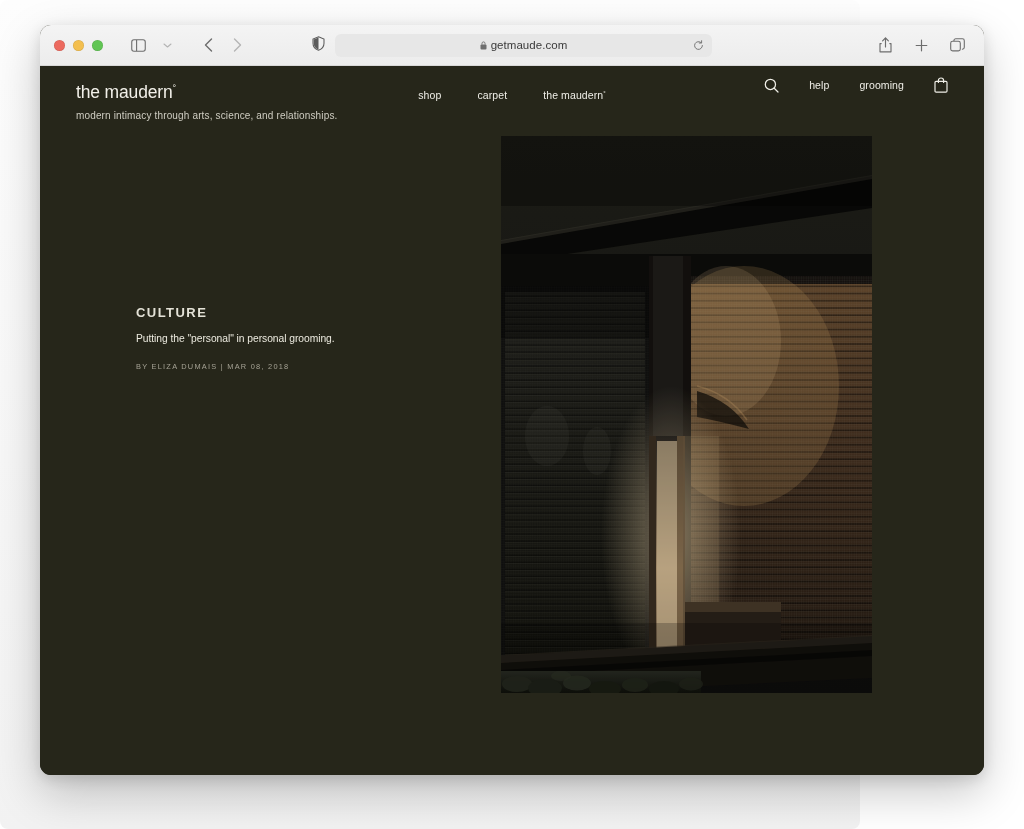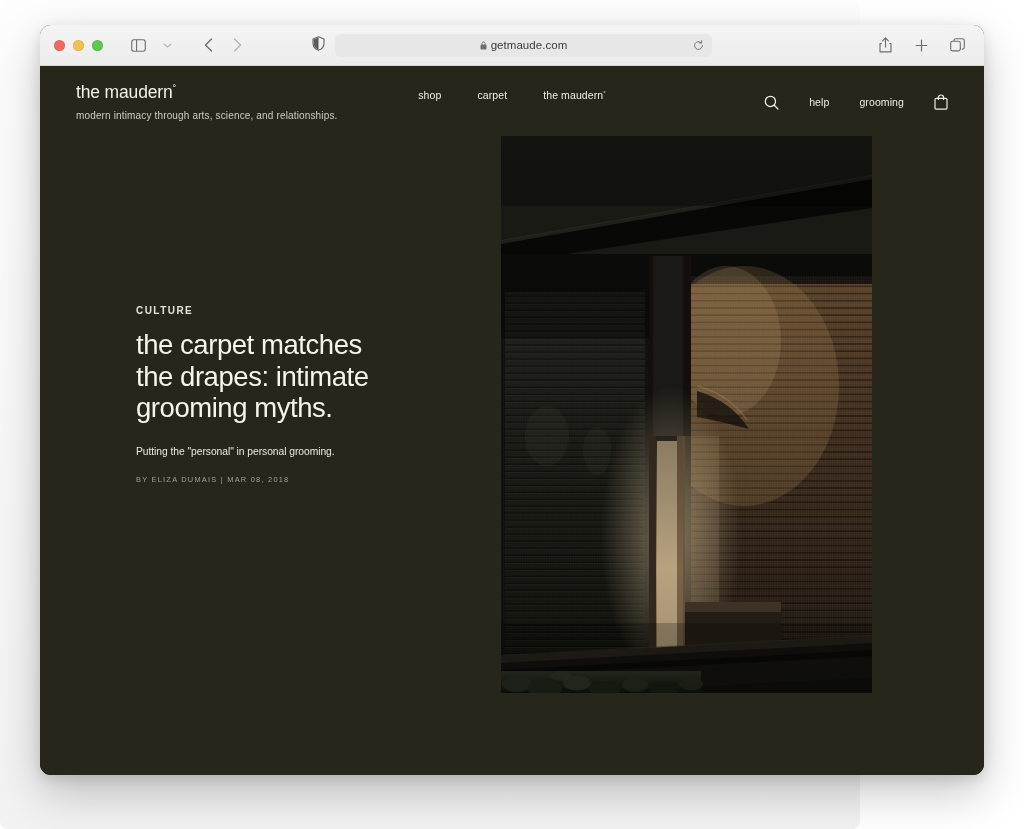--- a/index.html
+++ b/index.html
@@ -160,21 +160,21 @@
     white-space: nowrap;
   }
   .nav-link .deg {
     font-size: 6px;
     vertical-align: super;
   }
 
   .nav-right {
     position: absolute;
     right: 36px;
-    top: 28px;
+    top: 11px;
     display: flex;
     align-items: center;
     gap: 30px;
   }
   .icon-btn {
     display: flex;
     align-items: center;
     justify-content: center;
     color: #efeee7;
   }
@@ -186,21 +186,21 @@
   }
 
   .hero-text {
     position: absolute;
     left: 96px;
     top: 170px;
     width: 300px;
   }
 
   .eyebrow {
-    font-size: 10px;
+    font-size: 13px;
     font-weight: bold;
     letter-spacing: 1.45px;
     color: #e4e2d7;
     margin-bottom: 13px;
     line-height: 1;
   }
 
   .headline {
     font-size: 27.5px;
     line-height: 31.5px;
@@ -356,21 +356,20 @@
               <path d="M4.4 5.4V3.6a2.6 2.6 0 015.2 0v1.8" stroke="currentColor" stroke-width="1.2" stroke-linecap="round"></path>
             </svg>
           </span>
         </div>
       </div>
 
       <div class="hero">
 
         <div class="hero-text">
           <div class="eyebrow">CULTURE</div>
-          <h1 class="headline">the carpet matches the drapes: intimate grooming myths.</h1>
           <p class="dek">Putting the "personal" in personal grooming.</p>
           <div class="byline">BY ELIZA DUMAIS | MAR 08, 2018</div>
         </div>
 
         <div class="hero-photo">
           <svg viewBox="0 0 371 557" preserveAspectRatio="none">
             <defs>
               <linearGradient id="skyG" x1="0" y1="0" x2="0" y2="1">
                 <stop offset="0%" stop-color="#20201a"></stop>
                 <stop offset="100%" stop-color="#121210"></stop>

